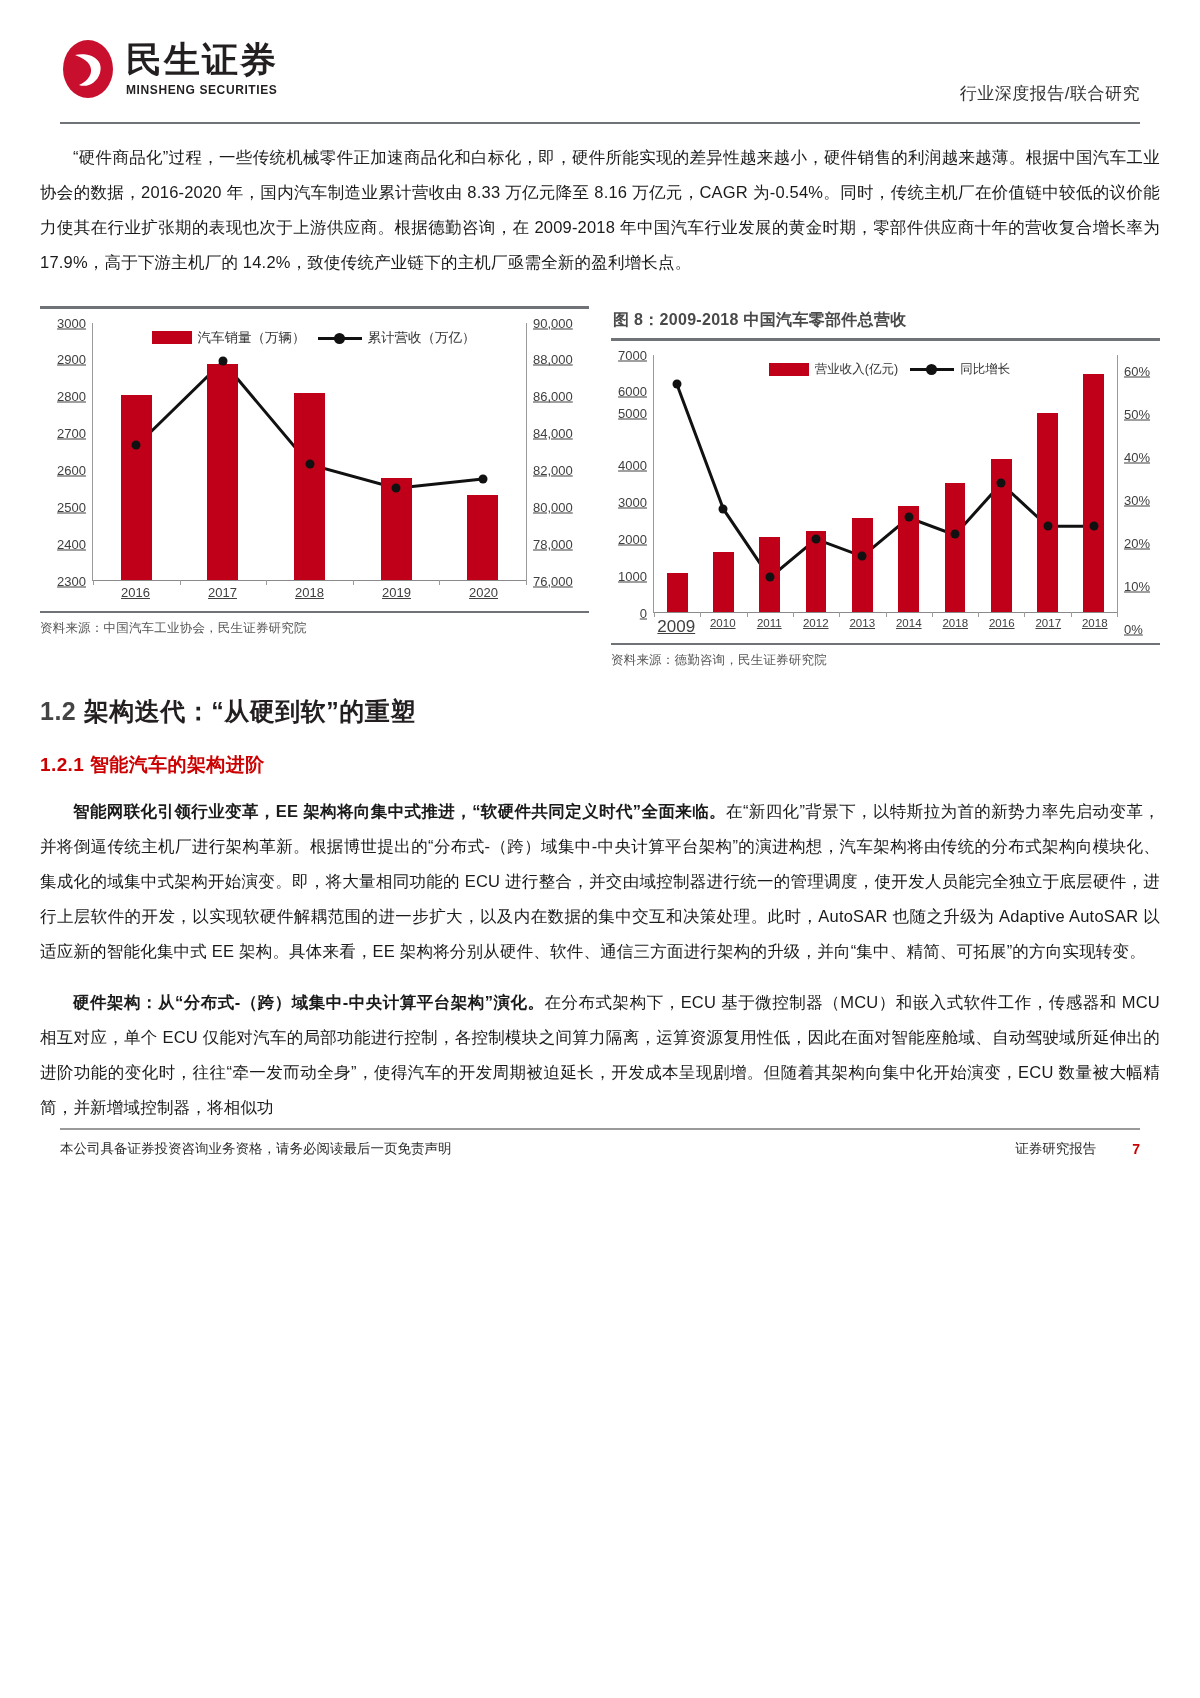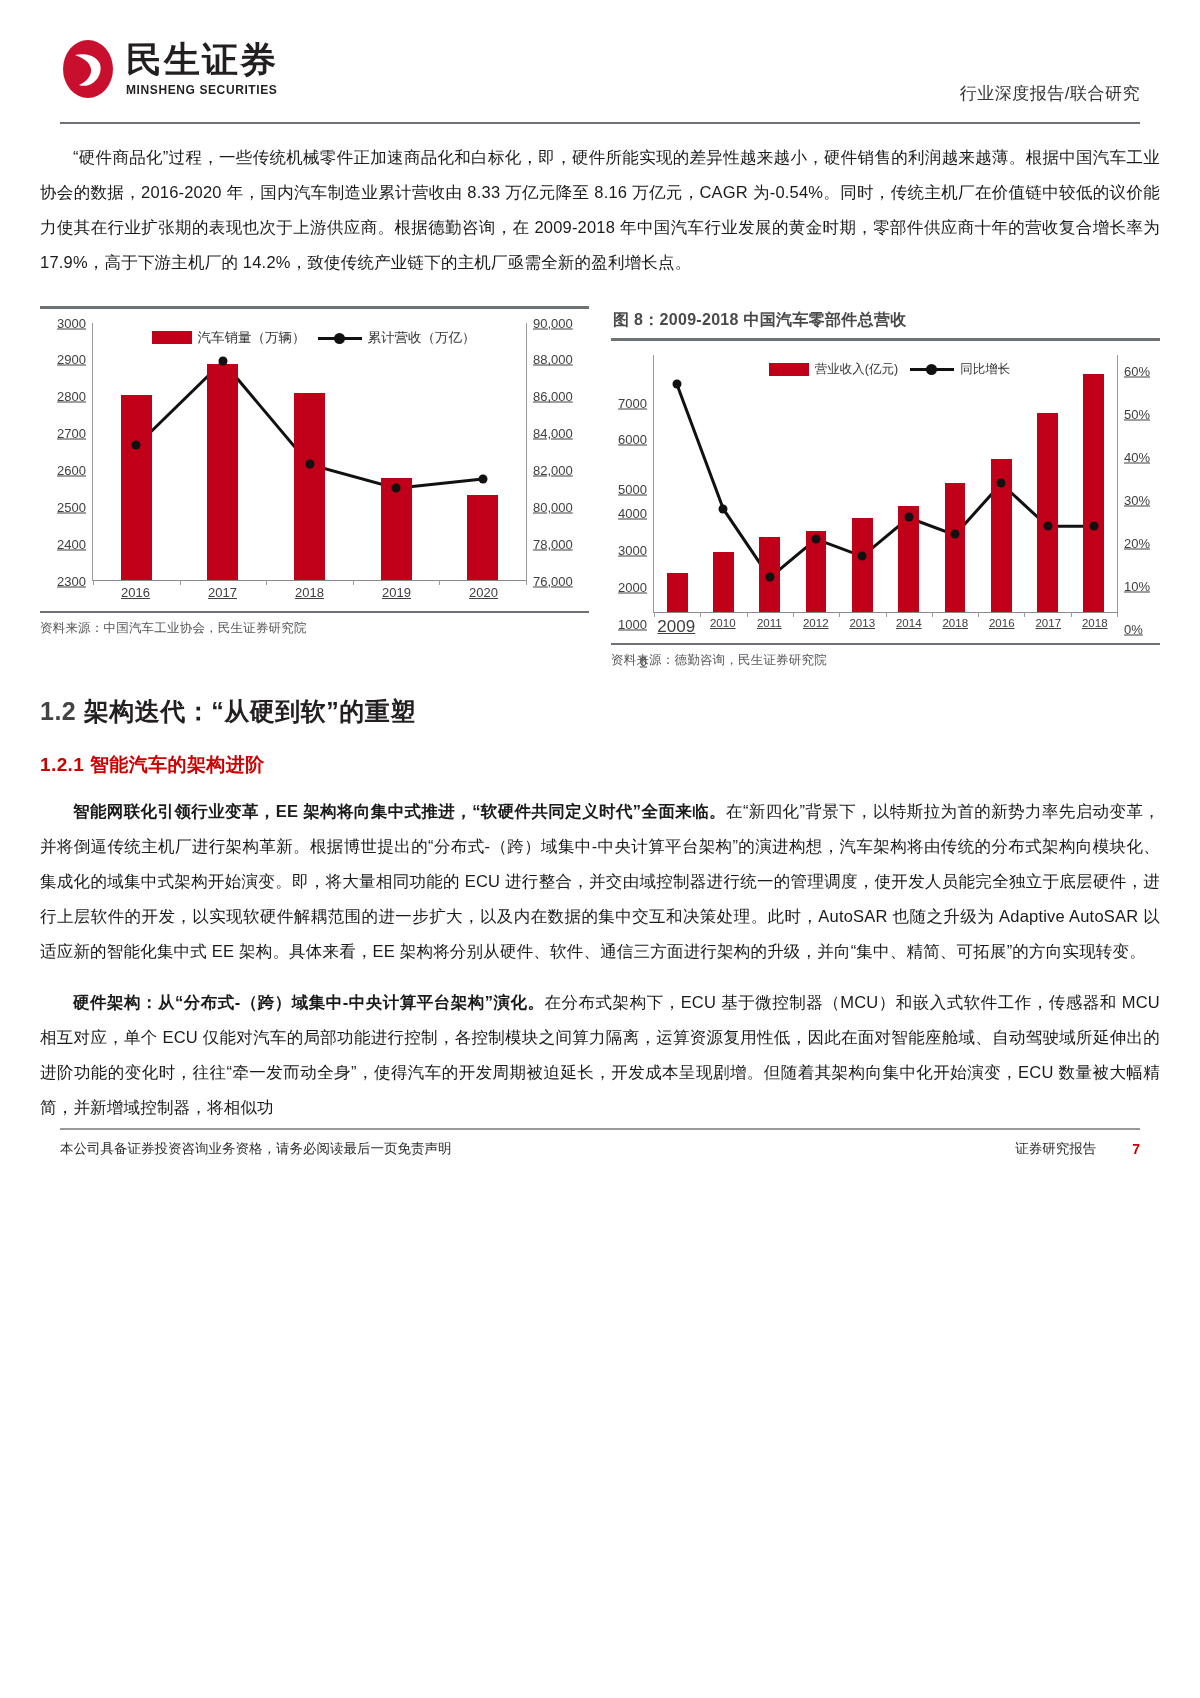--- a/index.html
+++ b/index.html
@@ -199,24 +199,24 @@
               </div>
             </div>
         </div>
         <div class="chart-source">资料来源：中国汽车工业协会，民生证券研究院</div>
       </div>
 
       <div class="chart-box">
         <div class="chart-title">图 8：2009-2018 中国汽车零部件总营收</div>
         <div class="chart-title-rule"></div>
         <div class="chart-area">
-          <div id="fig8-yaxis" class="plot-grid" style="width: 36px; margin-top: 48px;">
+          <div id="fig8-yaxis" class="plot-grid" style="width: 36px;">
               <div class="ax-label left" style="top: 6px;">7000</div>
               <div class="ax-label left" style="top: 42.8571px;">6000</div>
-              <div class="ax-label left" style="top: 92px;">5000</div>
+              <div class="ax-label left" style="top: 64px;">5000</div>
               <div class="ax-label left" style="top: 116.571px;">4000</div>
               <div class="ax-label left" style="top: 153.429px;">3000</div>
               <div class="ax-label left" style="top: 190.286px;">2000</div>
               <div class="ax-label left" style="top: 227.143px;">1000</div>
               <div class="ax-label left" style="top: 264px;">0</div>
             </div>
           <div id="fig8-y2axis" class="plot-grid" style="left: auto; right: 0px; width: 36px; margin-top: 16px;">
               <div class="ax-label right" style="top: 6px;">60%</div>
               <div class="ax-label right" style="top: 49px;">50%</div>
               <div class="ax-label right" style="top: 92px;">40%</div>

